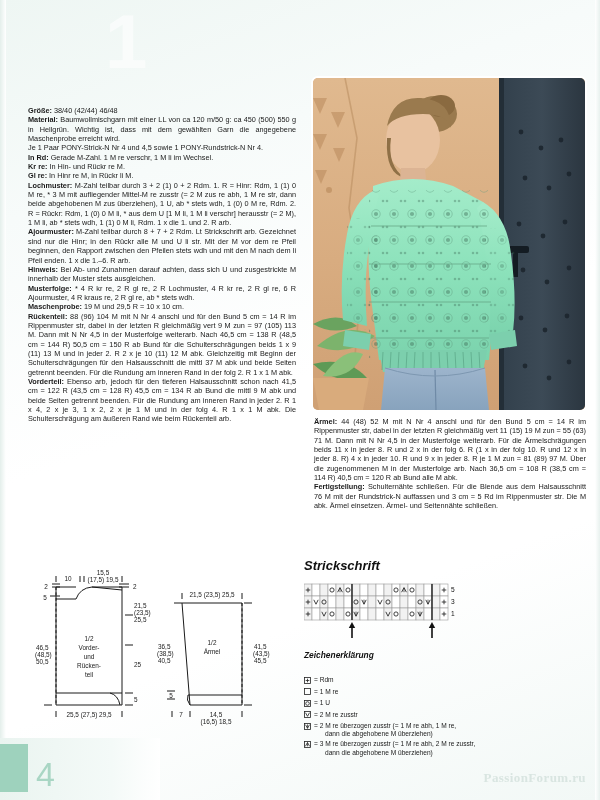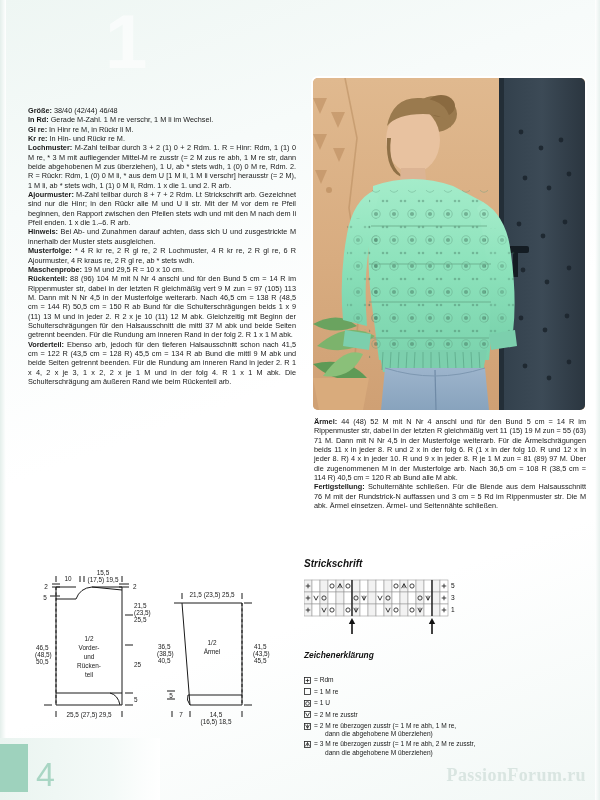--- a/index.html
+++ b/index.html
@@ -62,21 +62,21 @@
     background:#d9b58e;
   }
   .photo svg{display:block;}
 
   
   .schem{position:absolute;left:22px;top:545px;width:280px;height:200px;}
   .schem svg{display:block;}
 
   
   .chart-wrap{position:absolute;left:304px;top:558px;width:285px;}
-  .chart-title{font-size:10px;font-weight:bold;font-style:italic;color:#111;margin-bottom:9px;}
+  .chart-title{font-size:13px;font-weight:bold;font-style:italic;color:#111;margin-bottom:9px;}
   .chart-grid{position:relative;}
   .chart-grid svg{display:block;}
 
   
   .legend{position:absolute;left:304px;top:650px;width:285px;}
   .legend-title{font-size:8.4px;font-weight:bold;font-style:italic;color:#111;margin-bottom:16px;}
   .legend ul{list-style:none;margin:0;padding:0;}
   .legend li{
     font-size:6.6px;line-height:8.4px;color:#1a1a1a;
     display:flex;align-items:flex-start;margin-bottom:1.6px;
@@ -92,21 +92,21 @@
   }
   .footer-tab{
     position:absolute;left:0;bottom:8px;width:28px;height:48px;background:#9ed2bd;
   }
   .pagenum{
     position:absolute;left:36px;bottom:6px;
     font-size:34px;font-weight:normal;color:#a9d6c4;line-height:40px;
   }
   .watermark{
     position:absolute;right:14px;bottom:14px;
-    font-size:18px;color:#d9e5e1;font-weight:bold;letter-spacing:.4px;
+    font-size:13px;color:#d9e5e1;font-weight:bold;letter-spacing:.4px;
     font-family:"Liberation Serif", serif;
   }
 </style>
 </head>
 <body>
 
 <div class="page">
   <div class="page-edge-l"></div>
   <div class="page-edge-r"></div>
 
@@ -238,23 +238,25 @@
 
         <path d="M72 290 l100 0 l4 42 l-108 0z" fill="url(#jeans)"></path>
         <line x1="122" y1="292" x2="123" y2="332" stroke="#6f8aa6" stroke-width="1.2"></line>
         <path d="M72 290 q50 16 100 0" fill="none" stroke="#7d97b1" stroke-width="1"></path>
       </g>
     </svg>
   </div>
 
   <div class="col col-left">
     <p><b>Größe:</b><span> 38/40 (42/44) 46/48</span></p>
+    <p><b>Material:</b><span> Baumwollmischgarn mit einer LL von ca 120 m/50 g: ca 450 (500) 550 g in Hellgrün. Wichtig ist, dass mit dem gewählten Garn die angegebene Maschenprobe erreicht wird.</span></p>
+    <p><span>Je 1 Paar PONY-Strick-N Nr 4 und 4,5 sowie 1 PONY-Rundstrick-N Nr 4.</span></p>
     <p><b>In Rd:</b><span> Gerade M-Zahl. 1 M re verschr, 1 M li im Wechsel.</span></p>
+    <p><b>Kr re:</b><span> In Hin- und Rückr re M.</span></p>
     <p><b>Gl re:</b><span> In Hinr re M, in Rückr li M.</span></p>
-    <p><b>Kr re:</b><span> In Hin- und Rückr re M.</span></p>
     <p><b>Lochmuster:</b><span> M-Zahl teilbar durch 3 + 2 (1) 0 + 2 Rdm. 1. R = Hinr: Rdm, 1 (1) 0 M re, * 3 M mit aufliegender Mittel-M re zusstr (= 2 M zus re abh, 1 M re str, dann beide abgehobenen M zus überziehen), 1 U, ab * stets wdh, 1 (0) 0 M re, Rdm. 2. R = Rückr: Rdm, 1 (0) 0 M li, * aus dem U [1 M li, 1 M li verschr] herausstr (= 2 M), 1 M li, ab * stets wdh, 1 (1) 0 M li, Rdm. 1 x die 1. und 2. R arb.</span></p>
     <p><b>Ajourmuster:</b><span> M-Zahl teilbar durch 8 + 7 + 2 Rdm. Lt Strickschrift arb. Gezeichnet sind nur die Hinr; in den Rückr alle M und U li str. Mit der M vor dem re Pfeil beginnen, den Rapport zwischen den Pfeilen stets wdh und mit den M nach dem li Pfeil enden. 1 x die 1.–6. R arb.</span></p>
     <p><b>Hinweis:</b><span> Bei Ab- und Zunahmen darauf achten, dass sich U und zusgestrickte M innerhalb der Muster stets ausgleichen.</span></p>
     <p><b>Musterfolge:</b><span> * 4 R kr re, 2 R gl re, 2 R Lochmuster, 4 R kr re, 2 R gl re, 6 R Ajourmuster, 4 R kraus re, 2 R gl re, ab * stets wdh.</span></p>
     <p><b>Maschenprobe:</b><span> 19 M und 29,5 R = 10 x 10 cm.</span></p>
     <p><b>Rückenteil:</b><span> 88 (96) 104 M mit N Nr 4 anschl und für den Bund 5 cm = 14 R im Rippenmuster str, dabei in der letzten R gleichmäßig vert 9 M zun = 97 (105) 113 M. Dann mit N Nr 4,5 in der Musterfolge weiterarb. Nach 46,5 cm = 138 R (48,5 cm = 144 R) 50,5 cm = 150 R ab Bund für die Schulterschrägungen beids 1 x 9 (11) 13 M und in jeder 2. R 2 x je 10 (11) 12 M abk. Gleichzeitig mit Beginn der Schulterschrägungen für den Halsausschnitt die mittl 37 M abk und beide Seiten getrennt beenden. Für die Rundung am inneren Rand in der folg 2. R 1 x 1 M abk.</span></p>
     <p><b>Vorderteil:</b><span> Ebenso arb, jedoch für den tieferen Halsausschnitt schon nach 41,5 cm = 122 R (43,5 cm = 128 R) 45,5 cm = 134 R ab Bund die mittl 9 M abk und beide Seiten getrennt beenden. Für die Rundung am inneren Rand in jeder 2. R 1 x 4, 2 x je 3, 1 x 2, 2 x je 1 M und in der folg 4. R 1 x 1 M abk. Die Schulterschrägung am äußeren Rand wie beim Rückenteil arb.</span></p>
   </div>
 
   <div class="col col-right">

